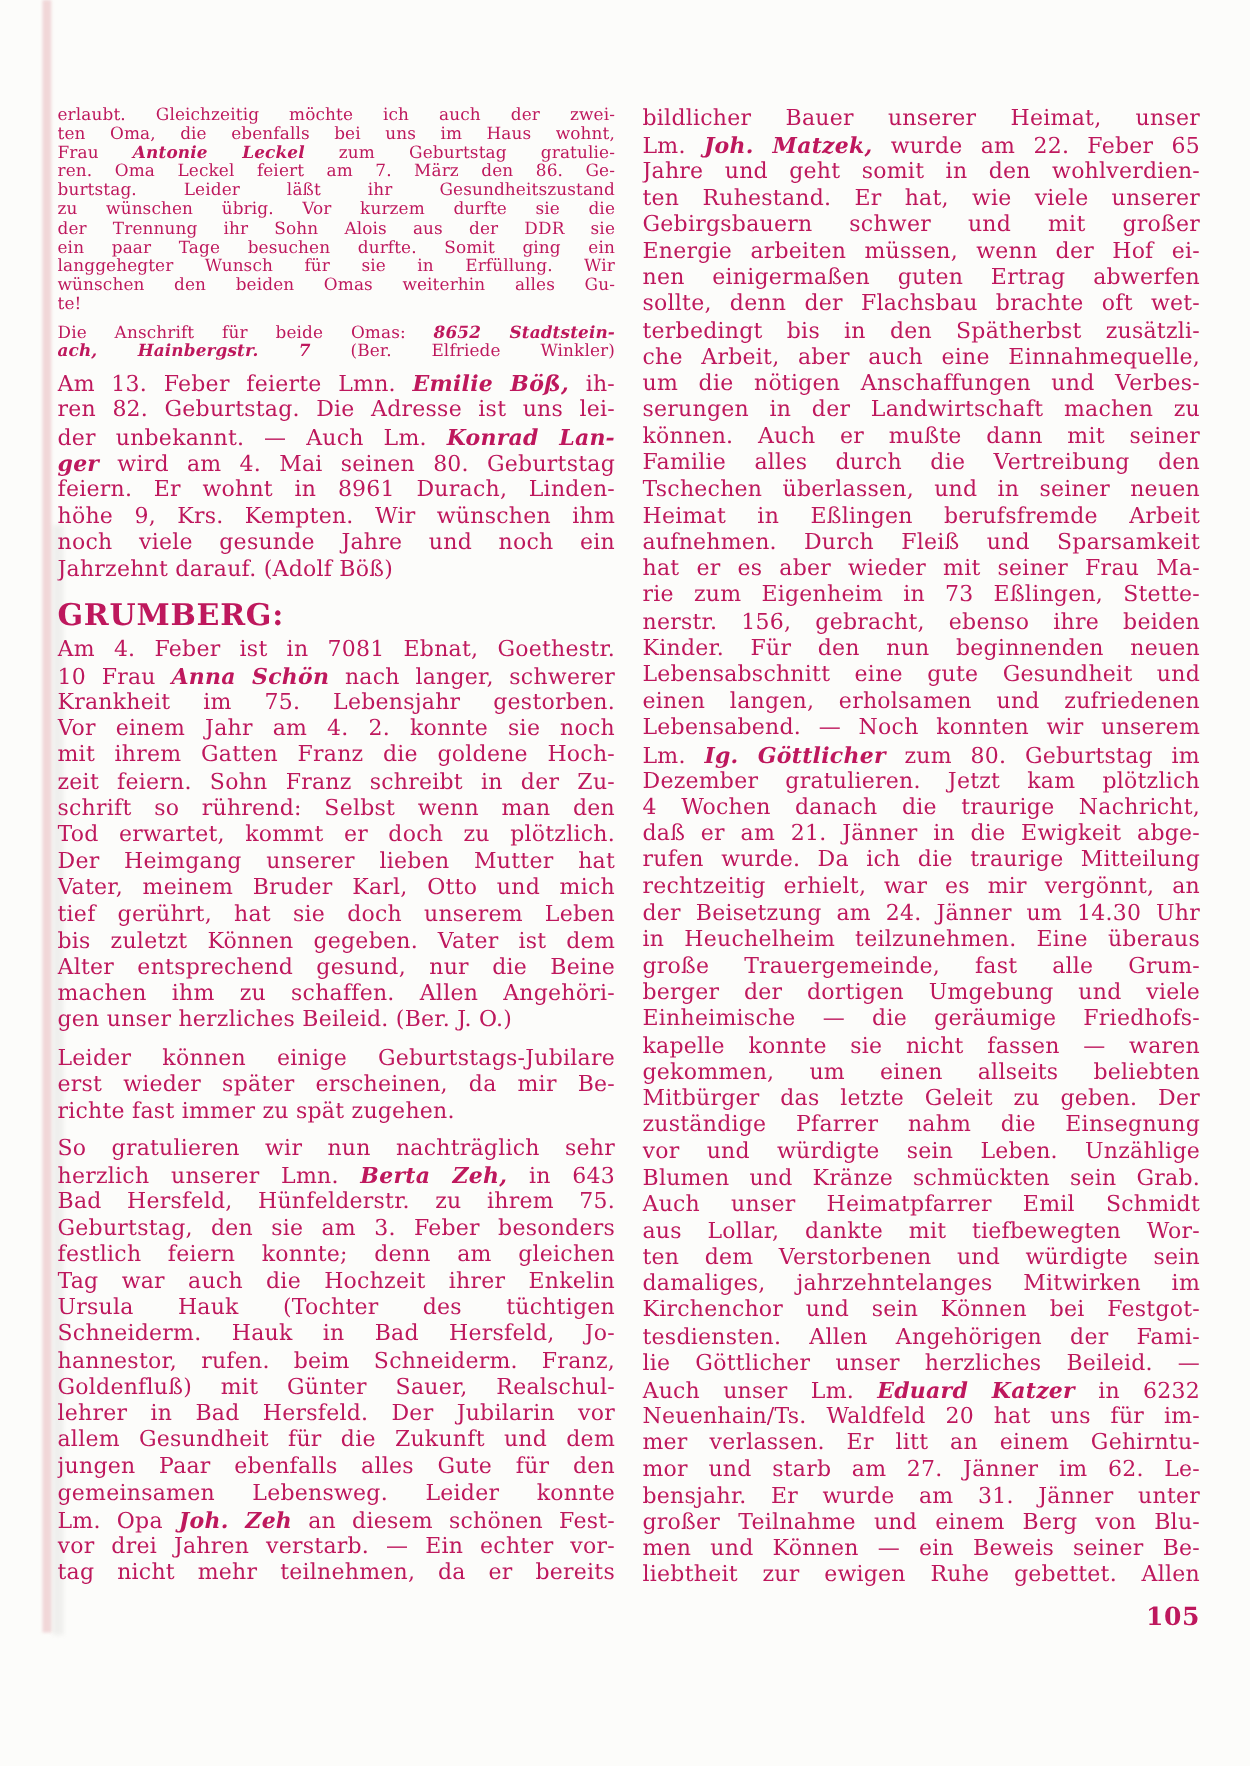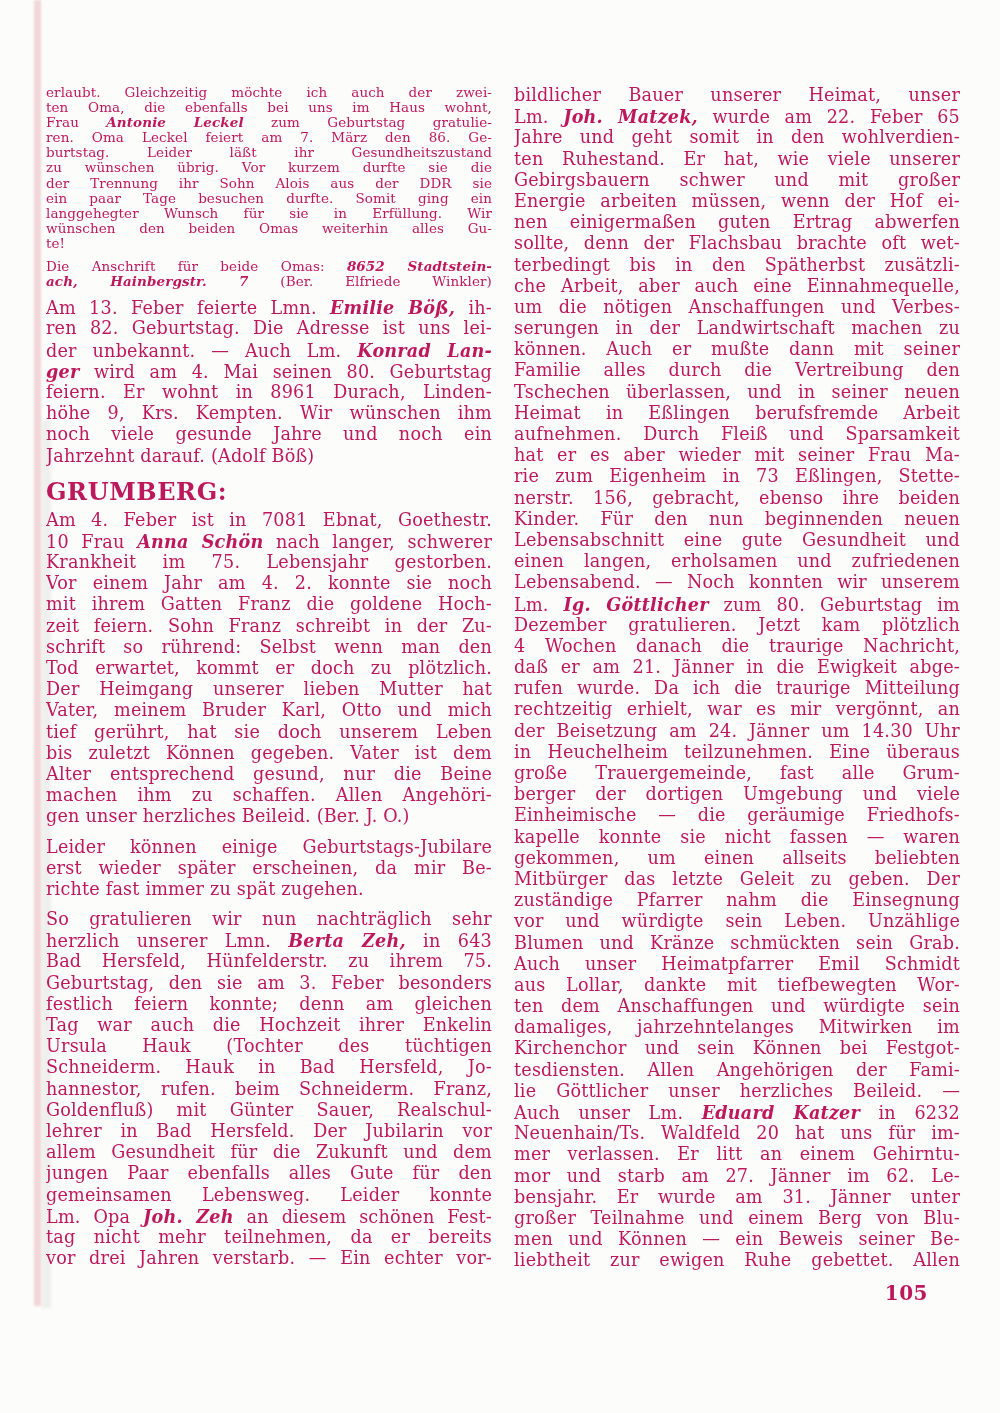--- a/index.html
+++ b/index.html
@@ -68,21 +68,21 @@
     font-weight: bold;
     letter-spacing: 0.6px;
     text-align-last: left;
   }
   .p-last { margin-bottom: 0; }
 
   b { font-weight: bold; font-style: italic; }
 
   .page-number {
     position: absolute;
-    left: 884px; top: 1281px;
+    left: 916px; top: 1281px;
     width: 44px;
     text-align: right;
     font-size: 20px;
     font-weight: bold;
     letter-spacing: 0.5px;
   }
 </style>
 </head>
 <body>
 
@@ -152,22 +152,22 @@
           <div class="line">Tag war auch die Hochzeit ihrer Enkelin</div>
           <div class="line">Ursula Hauk (Tochter des tüchtigen</div>
           <div class="line">Schneiderm. Hauk in Bad Hersfeld, Jo-</div>
           <div class="line">hannestor, rufen. beim Schneiderm. Franz,</div>
           <div class="line">Goldenfluß) mit Günter Sauer, Realschul-</div>
           <div class="line">lehrer in Bad Hersfeld. Der Jubilarin vor</div>
           <div class="line">allem Gesundheit für die Zukunft und dem</div>
           <div class="line">jungen Paar ebenfalls alles Gute für den</div>
           <div class="line">gemeinsamen Lebensweg. Leider konnte</div>
           <div class="line">Lm. Opa <b>Joh. Zeh</b> an diesem schönen Fest-</div>
+          <div class="line">vor drei Jahren verstarb. — Ein echter vor-</div>
           <div class="line">tag nicht mehr teilnehmen, da er bereits</div>
-          <div class="line">vor drei Jahren verstarb. — Ein echter vor-</div>
         </div>
       </div>
     <div class="col col-right" id="col-right">
         <div class="para p-normal p-last">
           <div class="line">bildlicher Bauer unserer Heimat, unser</div>
           <div class="line">Lm. <b>Joh. Matzek,</b> wurde am 22. Feber 65</div>
           <div class="line">Jahre und geht somit in den wohlverdien-</div>
           <div class="line">ten Ruhestand. Er hat, wie viele unserer</div>
           <div class="line">Gebirgsbauern schwer und mit großer</div>
           <div class="line">Energie arbeiten müssen, wenn der Hof ei-</div>
@@ -201,21 +201,21 @@
           <div class="line">berger der dortigen Umgebung und viele</div>
           <div class="line">Einheimische — die geräumige Friedhofs-</div>
           <div class="line">kapelle konnte sie nicht fassen — waren</div>
           <div class="line">gekommen, um einen allseits beliebten</div>
           <div class="line">Mitbürger das letzte Geleit zu geben. Der</div>
           <div class="line">zuständige Pfarrer nahm die Einsegnung</div>
           <div class="line">vor und würdigte sein Leben. Unzählige</div>
           <div class="line">Blumen und Kränze schmückten sein Grab.</div>
           <div class="line">Auch unser Heimatpfarrer Emil Schmidt</div>
           <div class="line">aus Lollar, dankte mit tiefbewegten Wor-</div>
-          <div class="line">ten dem Anschaffungen und würdigte sein</div>
+          <div class="line">ten dem Verstorbenen und würdigte sein</div>
           <div class="line">damaliges, jahrzehntelanges Mitwirken im</div>
           <div class="line">Kirchenchor und sein Können bei Festgot-</div>
           <div class="line">tesdiensten. Allen Angehörigen der Fami-</div>
           <div class="line">lie Göttlicher unser herzliches Beileid. —</div>
           <div class="line">Auch unser Lm. <b>Eduard Katzer</b> in 6232</div>
           <div class="line">Neuenhain/Ts. Waldfeld 20 hat uns für im-</div>
           <div class="line">mer verlassen. Er litt an einem Gehirntu-</div>
           <div class="line">mor und starb am 27. Jänner im 62. Le-</div>
           <div class="line">bensjahr. Er wurde am 31. Jänner unter</div>
           <div class="line">großer Teilnahme und einem Berg von Blu-</div>

